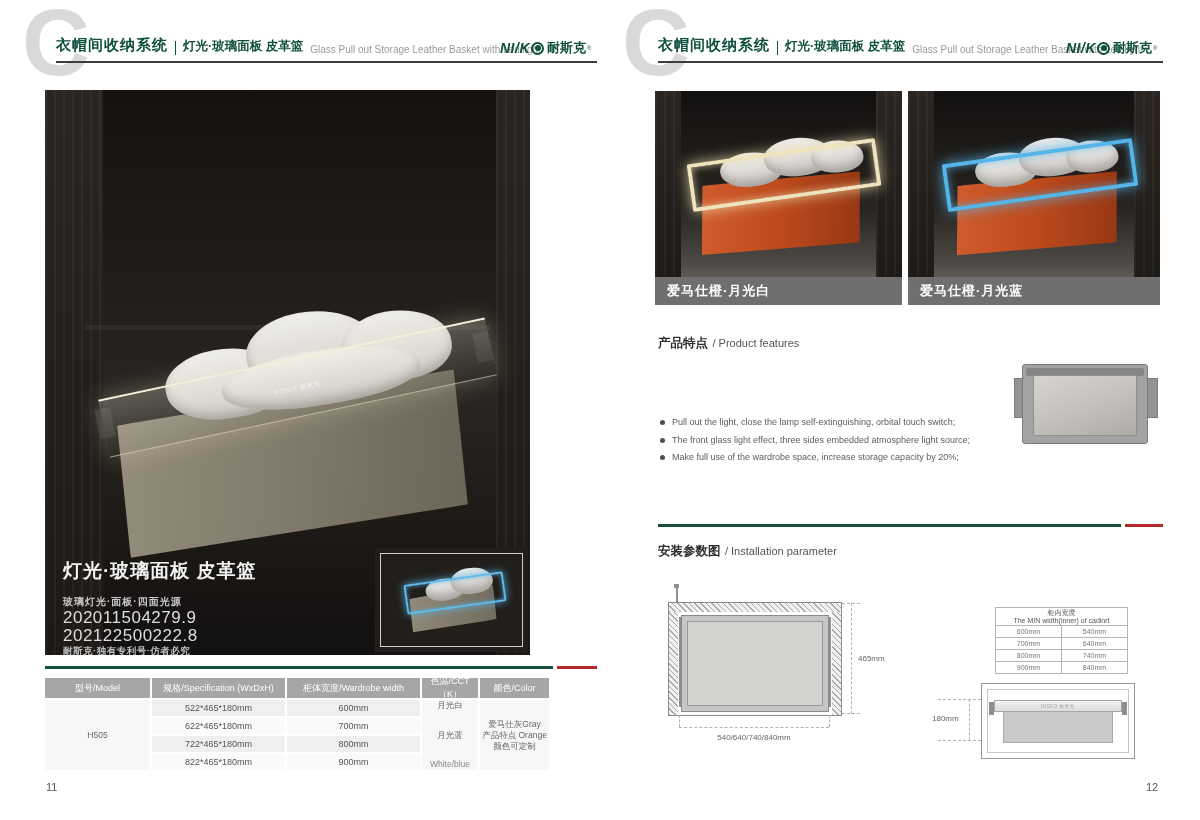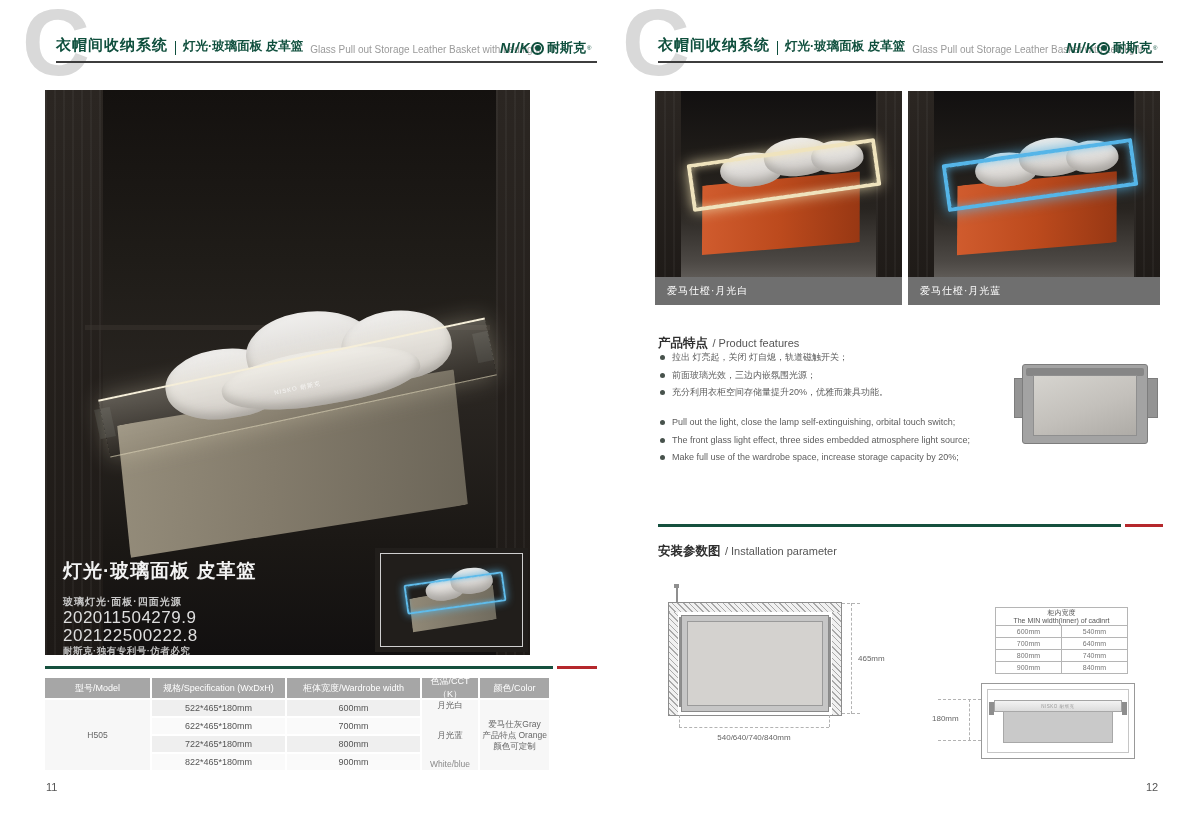--- a/index.html
+++ b/index.html
@@ -63,21 +63,21 @@
   .td{font-size:9px;color:#555;display:flex;align-items:center;justify-content:center;text-align:center;}
   .td.shade-a{background:#efefef;}
   .td.shade-b{background:#fafafa;}
   .td.merged{background:#f7f7f7;flex-direction:column;line-height:11px;font-size:8.5px;color:#666;}
   .td.merged .en{color:#8a8a8a;}
 
   
   .photo{position:absolute;top:91px;height:214px;overflow:hidden;
         background:linear-gradient(180deg,#121010 0%,#1e1b18 28%,#282420 55%,#4d4945 80%,#6b6763 92%,#767270 100%);}
   .caption{position:absolute;left:0;right:0;bottom:0;height:28px;background:#6f6f6f;color:#fff;
-        font-size:10px;font-weight:normal;display:flex;align-items:center;padding-left:12px;letter-spacing:1px;}
+        font-size:13px;font-weight:bold;display:flex;align-items:center;padding-left:12px;letter-spacing:1px;}
   .o-body{position:absolute;transform:rotate(-8deg);
         background:linear-gradient(100deg,#d35e30 0%,#bc4a1d 50%,#933512 100%);
         clip-path:polygon(6% 0,100% 10%,94% 100%,0 88%);}
   .glow-white{border:4px solid #efe3bd;box-shadow:0 0 14px rgba(240,225,180,.8), inset 0 0 8px rgba(240,225,180,.7);}
   .glow-blue{border:4px solid #55b5e8;box-shadow:0 0 14px rgba(85,181,232,.85), inset 0 0 8px rgba(85,181,232,.75);}
   .glow-blue-sm{border:2px solid #5fbbea;box-shadow:0 0 8px rgba(87,180,228,.9), inset 0 0 5px rgba(87,180,228,.8);}
 
   
   .sec-title{position:absolute;white-space:nowrap;}
   .sec-title .cn{font-size:12.5px;font-weight:bold;color:#2e2e2e;}
@@ -253,34 +253,20 @@
       <div class="towel" style="left:45px;top:0;width:68px;height:38px;"></div>
       <div class="towel" style="left:92px;top:8px;width:52px;height:32px;"></div>
     </div>
     <div class="rim glow-blue" style="left:36px;top:60px;width:184px;height:40px;transform:rotate(-8deg);"></div>
     <div class="caption">爱马仕橙·月光蓝</div>
   </div>
 
   <div class="sec-title" style="left:658px;top:333px;">
     <span class="cn">产品特点</span>
     <span class="en">/ Product features</span>
-  </div>
-  <div class="bullets" style="left:660px;top:352px;">
-    <div class="bullet">
-        <span class="dot"></span>
-        <span class="txt">拉出 灯亮起，关闭 灯自熄，轨道磁触开关；</span>
-      </div>
-    <div class="bullet">
-        <span class="dot"></span>
-        <span class="txt">前面玻璃光效，三边内嵌氛围光源；</span>
-      </div>
-    <div class="bullet">
-        <span class="dot"></span>
-        <span class="txt">充分利用衣柜空间存储量提升20%，优雅而兼具功能。</span>
-      </div>
   </div>
   <div class="bullets" style="left:660px;top:417px;">
     <div class="bullet">
         <span class="dot"></span>
         <span class="txt">Pull out the light, close the lamp self-extinguishing, orbital touch switch;</span>
       </div>
     <div class="bullet">
         <span class="dot"></span>
         <span class="txt">The front glass light effect, three sides embedded atmosphere light source;</span>
       </div>

